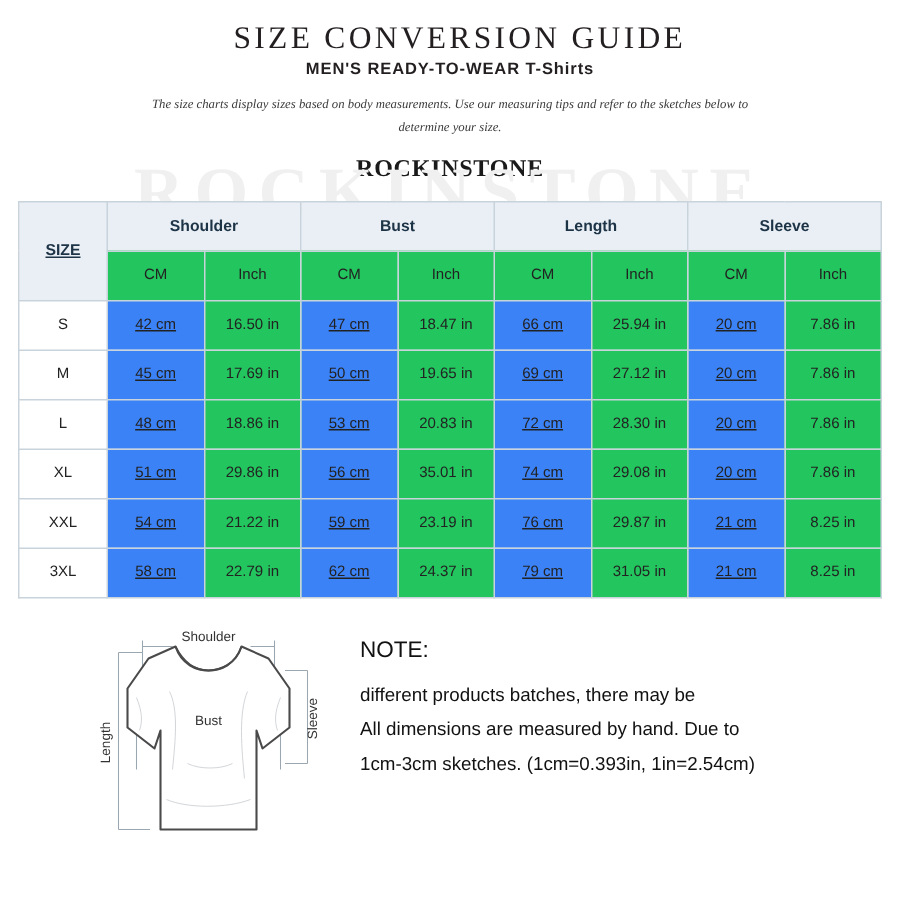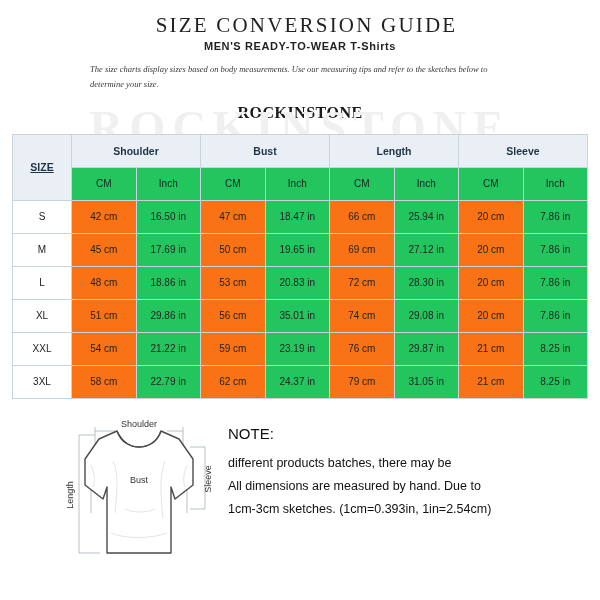--- a/index.html
+++ b/index.html
@@ -38,20 +38,21 @@
     font-size: 11px;
     font-weight: bold;
     letter-spacing: 0.6px;
     margin-top: 2px;
     color: #231f20;
   }
   .subtitle .light {
     font-weight: bold;
   }
   .desc {
+    text-align: center;
     font-size: 8.5px;
     font-style: italic;
     color: #3a3a3a;
     line-height: 1.75;
     margin: 10px auto 0 auto;
     width: 420px;
     font-family: "Liberation Serif", serif;
   }
   .brand {
     text-align: center;
@@ -110,21 +111,22 @@
   .col-size { width: 56px; text-decoration: underline; }
   .g-head {
     background: #e9eff5;
   }
   .unit-row td {
     background: #ffffff;
     font-weight: normal;
     font-size: 10px;
   }
   td.shade {
-    background: #f97316;
+    background: #3b82f6;
+    text-decoration: underline;
   }
   td.plain {
     background: #22c55e;
   }
   td.sizecell {
     background: #ffffff;
     font-weight: normal;
   }
 
   
@@ -135,21 +137,21 @@
   }
   .shirt-box {
     position: absolute;
     left: 55px;
     top: 0;
     width: 175px;
     height: 155px;
   }
   .note-box {
     position: absolute;
-    left: 228px;
+    left: 240px;
     top: 12px;
     width: 350px;
   }
   .note-title {
     font-size: 15px;
     font-weight: normal;
     color: #111;
     margin-bottom: 10px;
     font-family: "Liberation Sans", sans-serif;
   }

